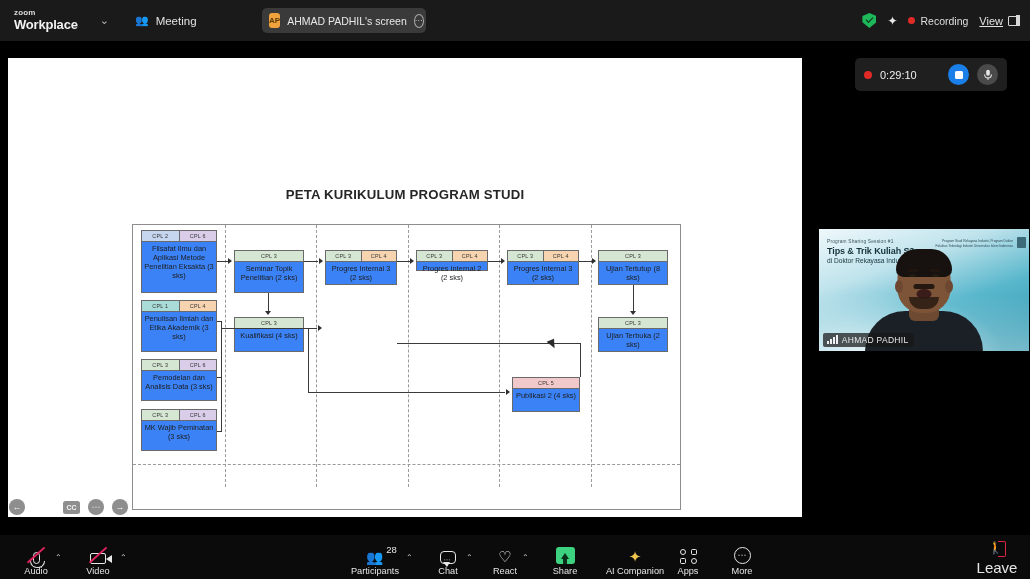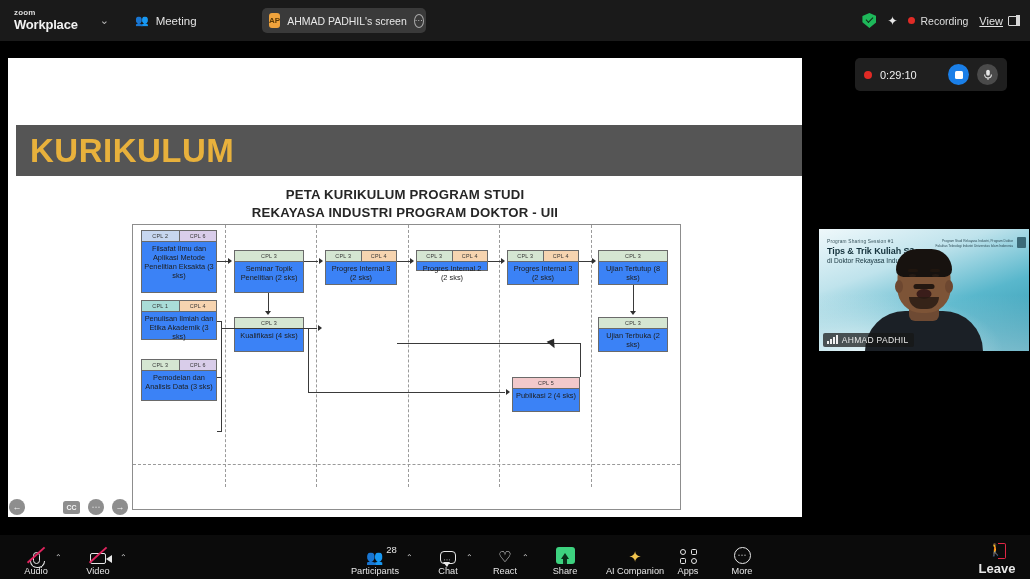--- a/index.html
+++ b/index.html
@@ -345,21 +345,21 @@
   .more-glyph {
     width: 17px; height: 17px; border: 1.5px solid #e8e8e8; border-radius: 50%;
     color: #e8e8e8; font-size: 9px; display: flex; align-items: center; justify-content: center; line-height: 1;
   }
   .leave-glyph { position: relative; width: 18px; height: 16px; }
   .leave-glyph .door {
     position: absolute; right: 0; top: 0; width: 8px; height: 16px;
     border: 1.6px solid #e02645; border-left: none; border-radius: 0 2px 2px 0;
   }
   .leave-glyph .man { position: absolute; left: 0; top: 1px; color: #e8e8e8; font-size: 12px; line-height: 1; }
-  .leave-label { color: #e6e6e6; font-size: 13px; font-weight: bold; }
+  .leave-label { color: #e6e6e6; font-size: 15px; }
 </style>
 </head>
 <body>
 
 <div class="topbar">
   <div class="zoom-logo">
     <div class="z1">zoom</div>
     <div class="z2">Workplace</div>
   </div>
   <div class="chev">⌄</div>
@@ -384,27 +384,23 @@
     <div class="view-group">
       <span class="view-text">View</span>
       <span class="view-ic"></span>
     </div>
   </div>
 </div>
 
 <div class="share-region">
   <div class="slide">
 
-    <div class="slide-banner">
-      <div class="kurikulum">KURIKULUM</div>
-    </div>
 
     <div class="slide-title">
       <div class="l1">PETA KURIKULUM PROGRAM STUDI</div>
-      <div class="l2">REKAYASA INDUSTRI PROGRAM DOKTOR  - UII</div>
     </div>
 
     <div class="map">
 
       <div class="map-body">
 
         <div class="col-sep" style="left:91.5px;"></div>
         <div class="col-sep" style="left:183px;"></div>
         <div class="col-sep" style="left:274.5px;"></div>
         <div class="col-sep" style="left:366px;"></div>
@@ -412,36 +408,43 @@
         <div class="row-sep" style="top:239px;"></div>
 
         <div class="course" style="left:8px; top:5px; width:76px; height:63px;">
           <div class="tagrow">
             <div class="tag" style="background:#c7d6ef;">CPL 2</div>
             <div class="tag" style="background:#d9cdea;">CPL 6</div>
           </div>
           <div class="cname">Filsafat Ilmu dan Aplikasi Metode Penelitian Eksakta (3 sks)</div>
         </div>
 
-        <div class="course" style="left:8px; top:75px; width:76px; height:40px;">
+        <div class="course" style="left:8px; top:75px; width:76px; height:52px;">
           <div class="tagrow">
             <div class="tag" style="background:#a9dcd8;">CPL 1</div>
             <div class="tag" style="background:#f6d4b0;">CPL 4</div>
           </div>
           <div class="cname">Penulisan Ilmiah dan Etika Akademik (3 sks)</div>
         </div>
 
         <div class="course" style="left:8px; top:134px; width:76px; height:42px;">
           <div class="tagrow">
             <div class="tag" style="background:#d5e6d2;">CPL 3</div>
             <div class="tag" style="background:#d9cdea;">CPL 6</div>
           </div>
           <div class="cname">Pemodelan dan Analisis Data (3 sks)</div>
         </div>
 
+        <div class="course" style="left:8px; top:184px; width:76px; height:42px;">
+          <div class="tagrow">
+            <div class="tag" style="background:#d5e6d2;">CPL 3</div>
+            <div class="tag" style="background:#d9cdea;">CPL 6</div>
+          </div>
+          <div class="cname">MK Wajib Peminatan (3 sks)</div>
+        </div>
 
         <div class="course" style="left:101px; top:25px; width:70px; height:43px;">
           <div class="tagrow">
             <div class="tag" style="background:#d5e6d2;">CPL 3</div>
           </div>
           <div class="cname">Seminar Topik Penelitian (2 sks)</div>
         </div>
         <div class="course" style="left:101px; top:92px; width:70px; height:35px;">
           <div class="tagrow">
             <div class="tag" style="background:#d5e6d2;">CPL 3</div>

